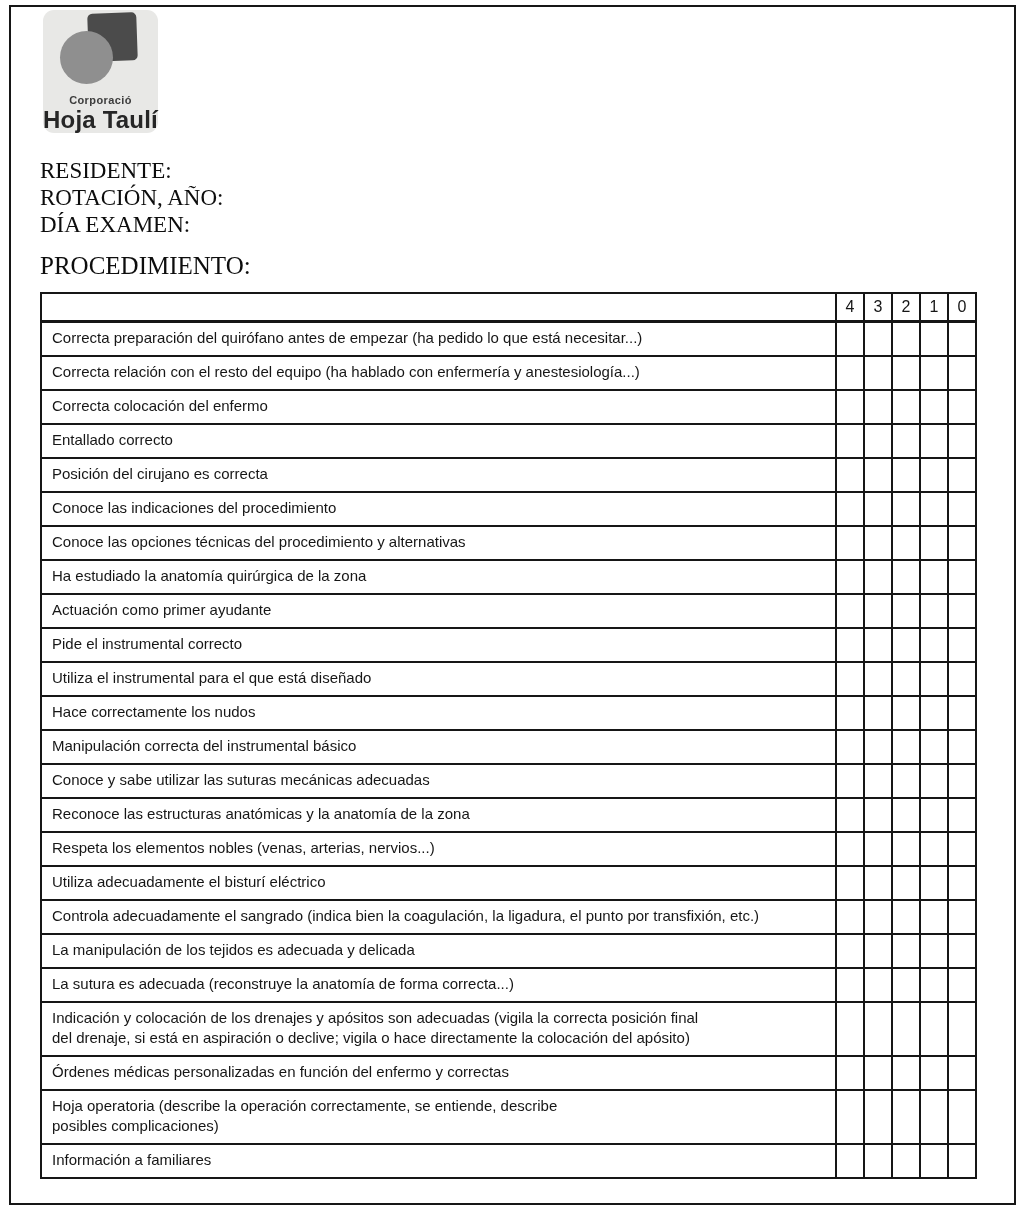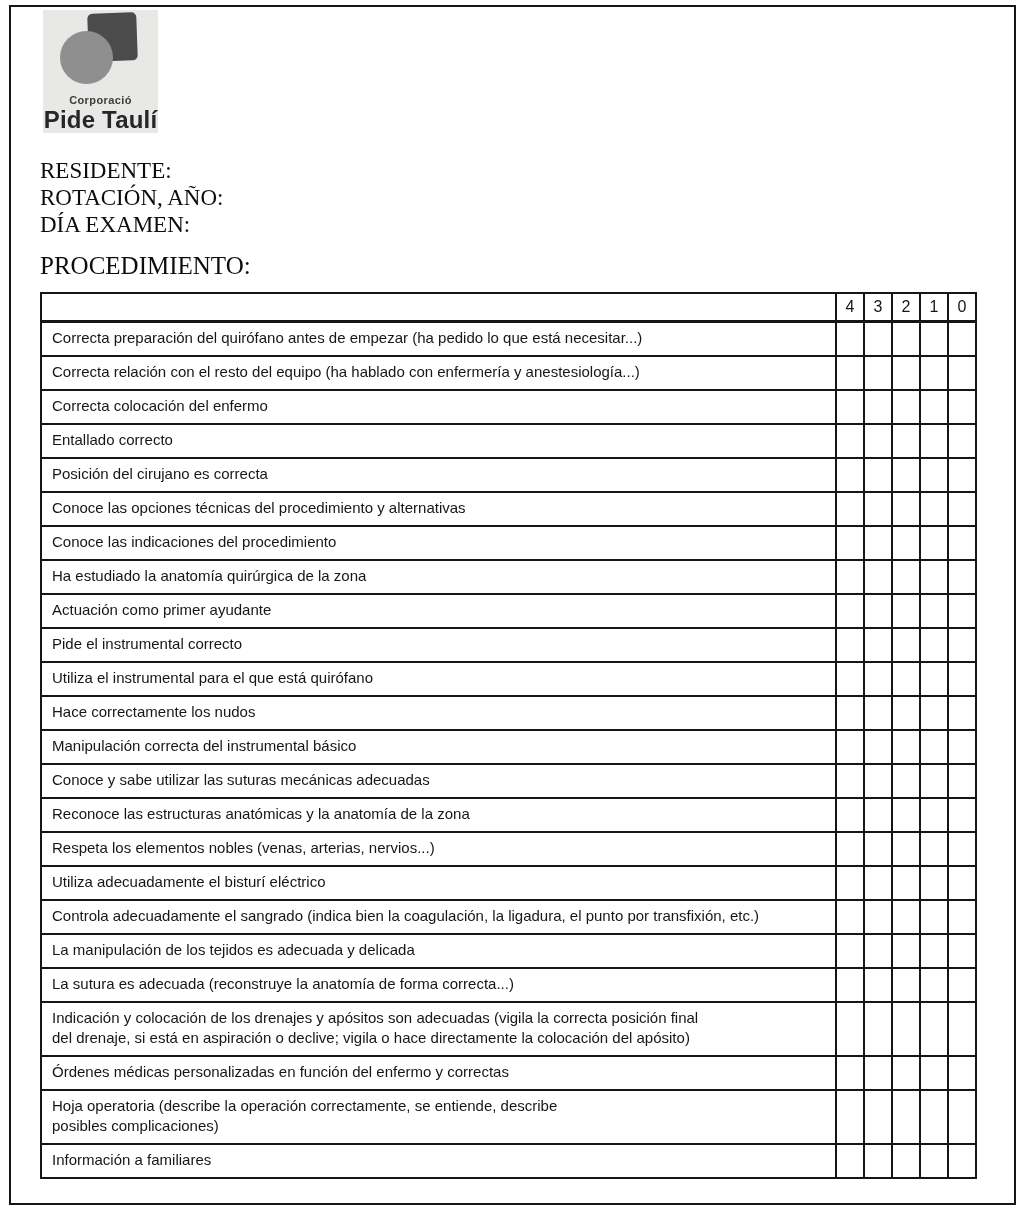--- a/index.html
+++ b/index.html
@@ -9,21 +9,21 @@
   }
   .page {
     position:absolute; left:9px; top:5px; width:1007px; height:1200px;
     border:2px solid #161616; box-sizing:border-box;
     padding:3px 0 0 29px; background:#ffffff;
   }
 
   
   .logo {
     position:relative; width:115px; height:123px;
-    background:#e8e8e6; margin-left:3px;
+    background:#e8e8e6; margin-left:3px;border-radius:11px;
   }
   .logo-square {
     position:absolute; left:45px; top:3px; width:49px; height:48px;
     background:#4b4b4b; border-radius:5px; transform:rotate(-2deg);
   }
   .logo-circle {
     position:absolute; left:17px; top:21px; width:53px; height:53px;
     background:#8f8f8f; border-radius:50%;
   }
   .logo-text-small {
@@ -58,21 +58,21 @@
 </style>
 </head>
 <body>
 
 <div class="page">
 
   <div class="logo">
     <div class="logo-square"></div>
     <div class="logo-circle"></div>
     <div class="logo-text-small">Corporació</div>
-    <div class="logo-text-large">Pide Taulí</div>
+    <div class="logo-text-large">Hoja Taulí</div>
   </div>
 
   <div class="fields">
     <div class="field-line">RESIDENTE:</div>
     <div class="field-line">ROTACIÓN, AÑO:</div>
     <div class="field-line">DÍA EXAMEN:</div>
     <div class="field-line big">PROCEDIMIENTO:</div>
   </div>
 
   <table class="criteria">
@@ -129,36 +129,36 @@
     </tr>
         <tr>
       <td class="crit">Posición del cirujano es correcta</td>
       <td class="score"></td>
       <td class="score"></td>
       <td class="score"></td>
       <td class="score"></td>
       <td class="score"></td>
     </tr>
         <tr>
+      <td class="crit">Conoce las indicaciones del procedimiento</td>
+      <td class="score"></td>
+      <td class="score"></td>
+      <td class="score"></td>
+      <td class="score"></td>
+      <td class="score"></td>
+    </tr>
+        <tr>
       <td class="crit">Conoce las opciones técnicas del procedimiento y alternativas</td>
       <td class="score"></td>
       <td class="score"></td>
       <td class="score"></td>
       <td class="score"></td>
       <td class="score"></td>
     </tr>
         <tr>
-      <td class="crit">Conoce las indicaciones del procedimiento</td>
-      <td class="score"></td>
-      <td class="score"></td>
-      <td class="score"></td>
-      <td class="score"></td>
-      <td class="score"></td>
-    </tr>
-        <tr>
       <td class="crit">Ha estudiado la anatomía quirúrgica de la zona</td>
       <td class="score"></td>
       <td class="score"></td>
       <td class="score"></td>
       <td class="score"></td>
       <td class="score"></td>
     </tr>
         <tr>
       <td class="crit">Actuación como primer ayudante</td>
       <td class="score"></td>
@@ -169,21 +169,21 @@
     </tr>
         <tr>
       <td class="crit">Pide el instrumental correcto</td>
       <td class="score"></td>
       <td class="score"></td>
       <td class="score"></td>
       <td class="score"></td>
       <td class="score"></td>
     </tr>
         <tr>
-      <td class="crit">Utiliza el instrumental para el que está quirófano</td>
+      <td class="crit">Utiliza el instrumental para el que está diseñado</td>
       <td class="score"></td>
       <td class="score"></td>
       <td class="score"></td>
       <td class="score"></td>
       <td class="score"></td>
     </tr>
         <tr>
       <td class="crit">Hace correctamente los nudos</td>
       <td class="score"></td>
       <td class="score"></td>

